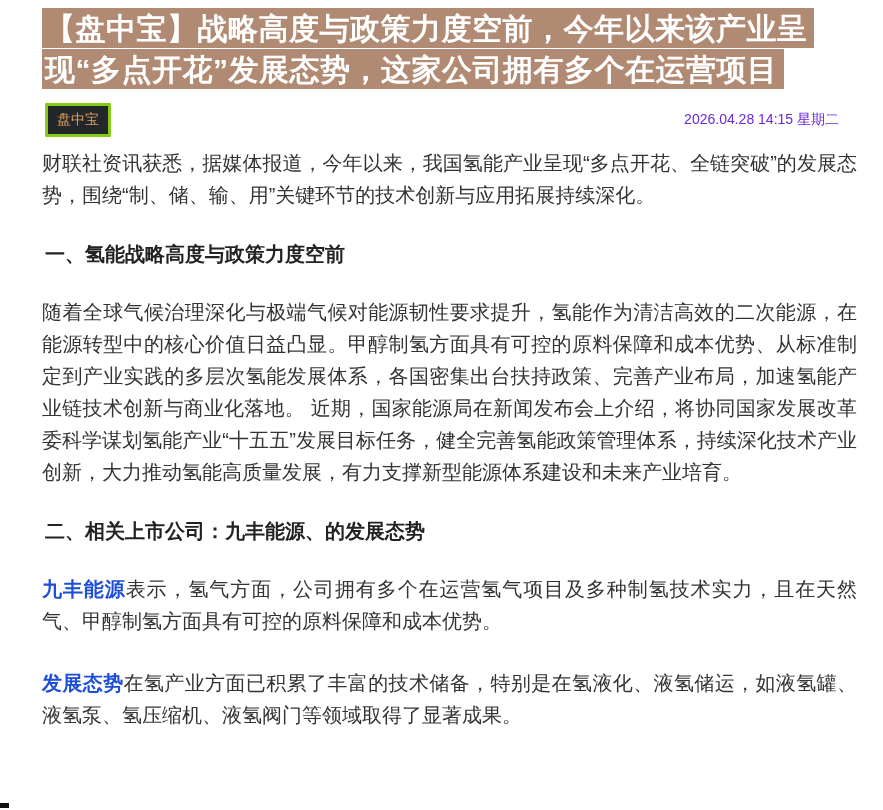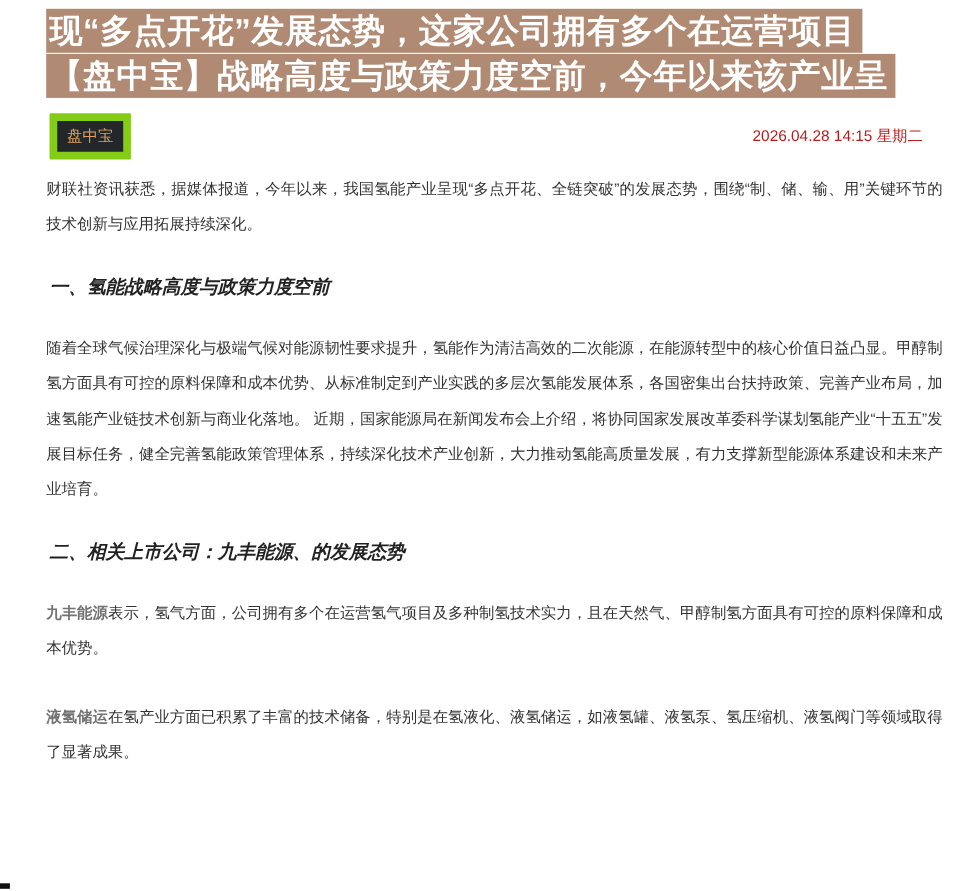--- a/index.html
+++ b/index.html
@@ -39,82 +39,81 @@
     align-items: center;
     justify-content: space-between;
     margin: 14px 0 10px 3px;
   }
   .source-tag {
     display: inline-block;
     background: #24272a;
     color: #dfa15c;
     font-size: 14px;
     padding: 5px 9px;
-    border: 7px solid #84cc16;
+    border: 3px solid #84cc16;
     border-radius: 1px;
     cursor: pointer;
   }
   .date-text {
-    color: #b91c1c;
+    color: #6d28d9;
     font-size: 14px;
     margin-right: 18px;
   }
   
   .article p {
     color: #333333;
-    font-size: 14px;
+    font-size: 20px;
     line-height: 32px;
     text-align: justify;
     margin: 0 0 30px 0;
   }
   .article h3 {
     color: #222222;
-    font-size: 17px;
+    font-size: 20px;
     font-weight: bold;
     margin: 0 0 28px 3px;
-    font-style: italic;
   }
   .article p b {
-    color: #737373;
+    color: #1d4ed8;
   }
   .edge-artifact {
     position: absolute;
     left: 0;
     bottom: 2px;
     width: 9px;
     height: 5px;
     background: #111111;
   }
 </style>
 </head>
 <body>
 
 <div class="page">
   <div class="content">
 
     <div class="title-block">
+      <div class="title-line">【盘中宝】战略高度与政策力度空前，今年以来该产业呈</div>
       <div class="title-line">现“多点开花”发展态势，这家公司拥有多个在运营项目</div>
-      <div class="title-line">【盘中宝】战略高度与政策力度空前，今年以来该产业呈</div>
     </div>
 
     <div class="meta-row">
       <span class="source-tag">盘中宝</span>
       <span class="date-text">2026.04.28 14:15 星期二</span>
     </div>
 
     <div class="article">
       <p>财联社资讯获悉，据媒体报道，今年以来，我国氢能产业呈现“多点开花、全链突破”的发展态势，围绕“制、储、输、用”关键环节的技术创新与应用拓展持续深化。</p>
 
       <h3>一、氢能战略高度与政策力度空前</h3>
 
       <p>随着全球气候治理深化与极端气候对能源韧性要求提升，氢能作为清洁高效的二次能源，在能源转型中的核心价值日益凸显。甲醇制氢方面具有可控的原料保障和成本优势、从标准制定到产业实践的多层次氢能发展体系，各国密集出台扶持政策、完善产业布局，加速氢能产业链技术创新与商业化落地。 近期，国家能源局在新闻发布会上介绍，将协同国家发展改革委科学谋划氢能产业“十五五”发展目标任务，健全完善氢能政策管理体系，持续深化技术产业创新，大力推动氢能高质量发展，有力支撑新型能源体系建设和未来产业培育。</p>
 
 
       <h3>二、相关上市公司：九丰能源、的发展态势</h3>
 
       <p><b>九丰能源</b><span>表示，氢气方面，公司拥有多个在运营氢气项目及多种制氢技术实力，且在天然气、甲醇制氢方面具有可控的原料保障和成本优势。</span></p>
 
-      <p><b>液氢储运</b><span>在氢产业方面已积累了丰富的技术储备，特别是在氢液化、液氢储运，如液氢罐、液氢泵、氢压缩机、液氢阀门等领域取得了显著成果。</span></p>
+      <p><b>发展态势</b><span>在氢产业方面已积累了丰富的技术储备，特别是在氢液化、液氢储运，如液氢罐、液氢泵、氢压缩机、液氢阀门等领域取得了显著成果。</span></p>
     </div>
 
   </div>
   <div class="edge-artifact"></div>
 </div>
 
 </body></html>

